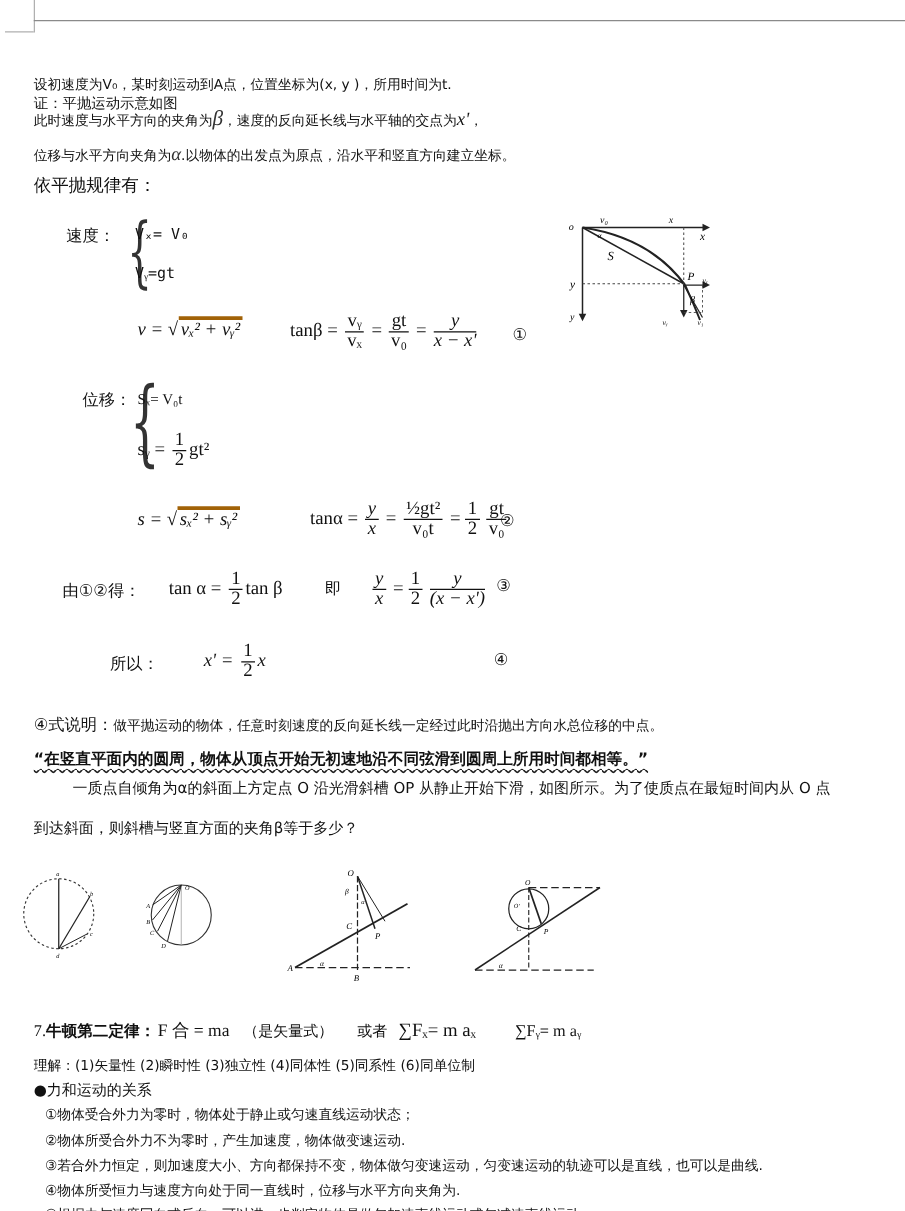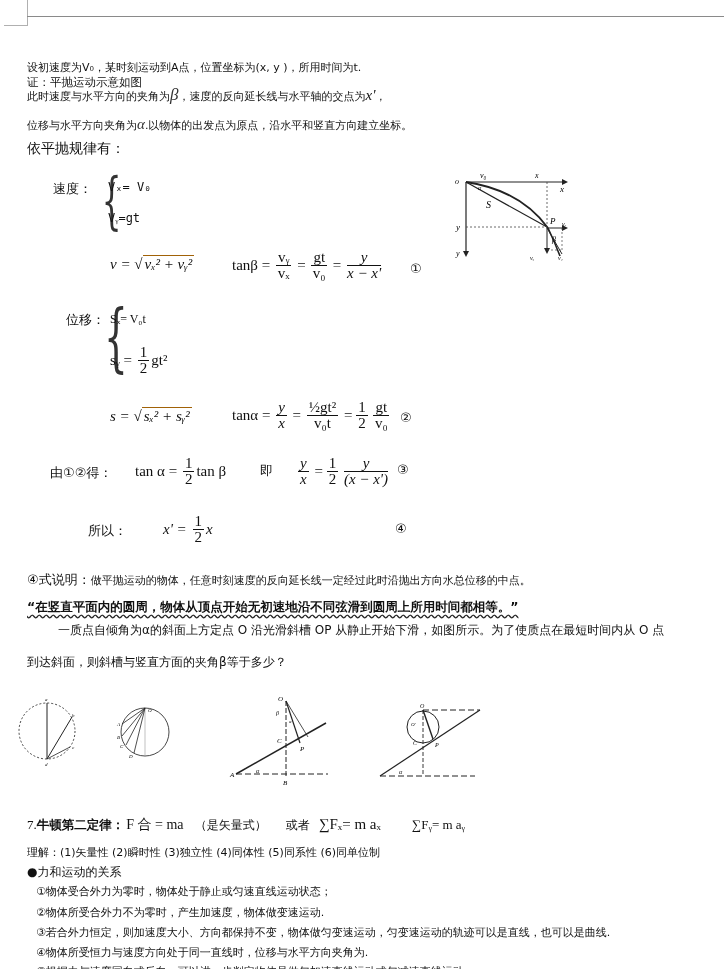--- a/index.html
+++ b/index.html
@@ -13,21 +13,21 @@
   .t13 { font-size: 13px; }
   .t14 { font-size: 14px; }
   .serif { font-family: "Liberation Serif", "DejaVu Serif", serif; }
   .it { font-style: italic; }
   .wavy { text-decoration: underline wavy #222; text-underline-offset: 3px; font-weight: bold; }
   .brace { position: absolute; font-family: "DejaVu Serif", serif; font-weight: 100; color: #333; }
   .frac { display: inline-block; vertical-align: middle; text-align: center; margin: 0 2px; }
   .frac > span { display: block; line-height: 15px; }
   .frac > .num { border-bottom: 1px solid #111; padding: 0 2px; }
   .mathrow { font-family: "Liberation Serif", serif; font-size: 15px; }
-  .sqrt { border-top: 1px solid #a16207; padding: 0 2px; }
+  .sqrt { border-top: 3px solid #a16207; padding: 0 2px; }
   svg text { font-family: "Liberation Serif", serif; font-style: italic; }
 </style>
 </head>
 <body>
 
 <div class="page-border-left"></div>
 <div class="page-border-top"></div>
 <div class="corner-mark"></div>
 
 <div class="abs t12" style="left:27px;top:38px;margin-top:37px;">证：平抛运动示意如图</div>
@@ -96,21 +96,21 @@
 <div class="abs" style="left:110px;top:312px;font-family:Liberation Serif, serif;font-size:12px;">Sₓ= V₀t</div>
 <div class="abs mathrow" style="left:110px;top:345px;">
   <span style="vertical-align:middle">sᵧ =</span>
   <span class="frac"><span class="num">1</span><span>2</span></span><span style="vertical-align:middle">gt²</span>
 </div>
 
 <div class="abs mathrow" style="left:110px;top:408px;">
   <span class="it">s =</span>
   <span>√</span><span class="sqrt it">sₓ² + sᵧ²</span>
 </div>
-<div class="abs mathrow" style="left:232px;top:400px;">
+<div class="abs mathrow" style="left:248px;top:400px;">
   <span style="vertical-align:middle">tanα =</span>
   <span class="frac it"><span class="num">y</span><span>x</span></span>
   <span style="vertical-align:middle">=</span>
   <span class="frac"><span class="num">½gt²</span><span>v₀t</span></span>
   <span style="vertical-align:middle">=</span>
   <span class="frac" style="margin:0"><span class="num">1</span><span>2</span></span>
   <span class="frac"><span class="num">gt</span><span>v₀</span></span>
 </div>
 <div class="abs t13" style="left:400px;top:410px;">②</div>
 

